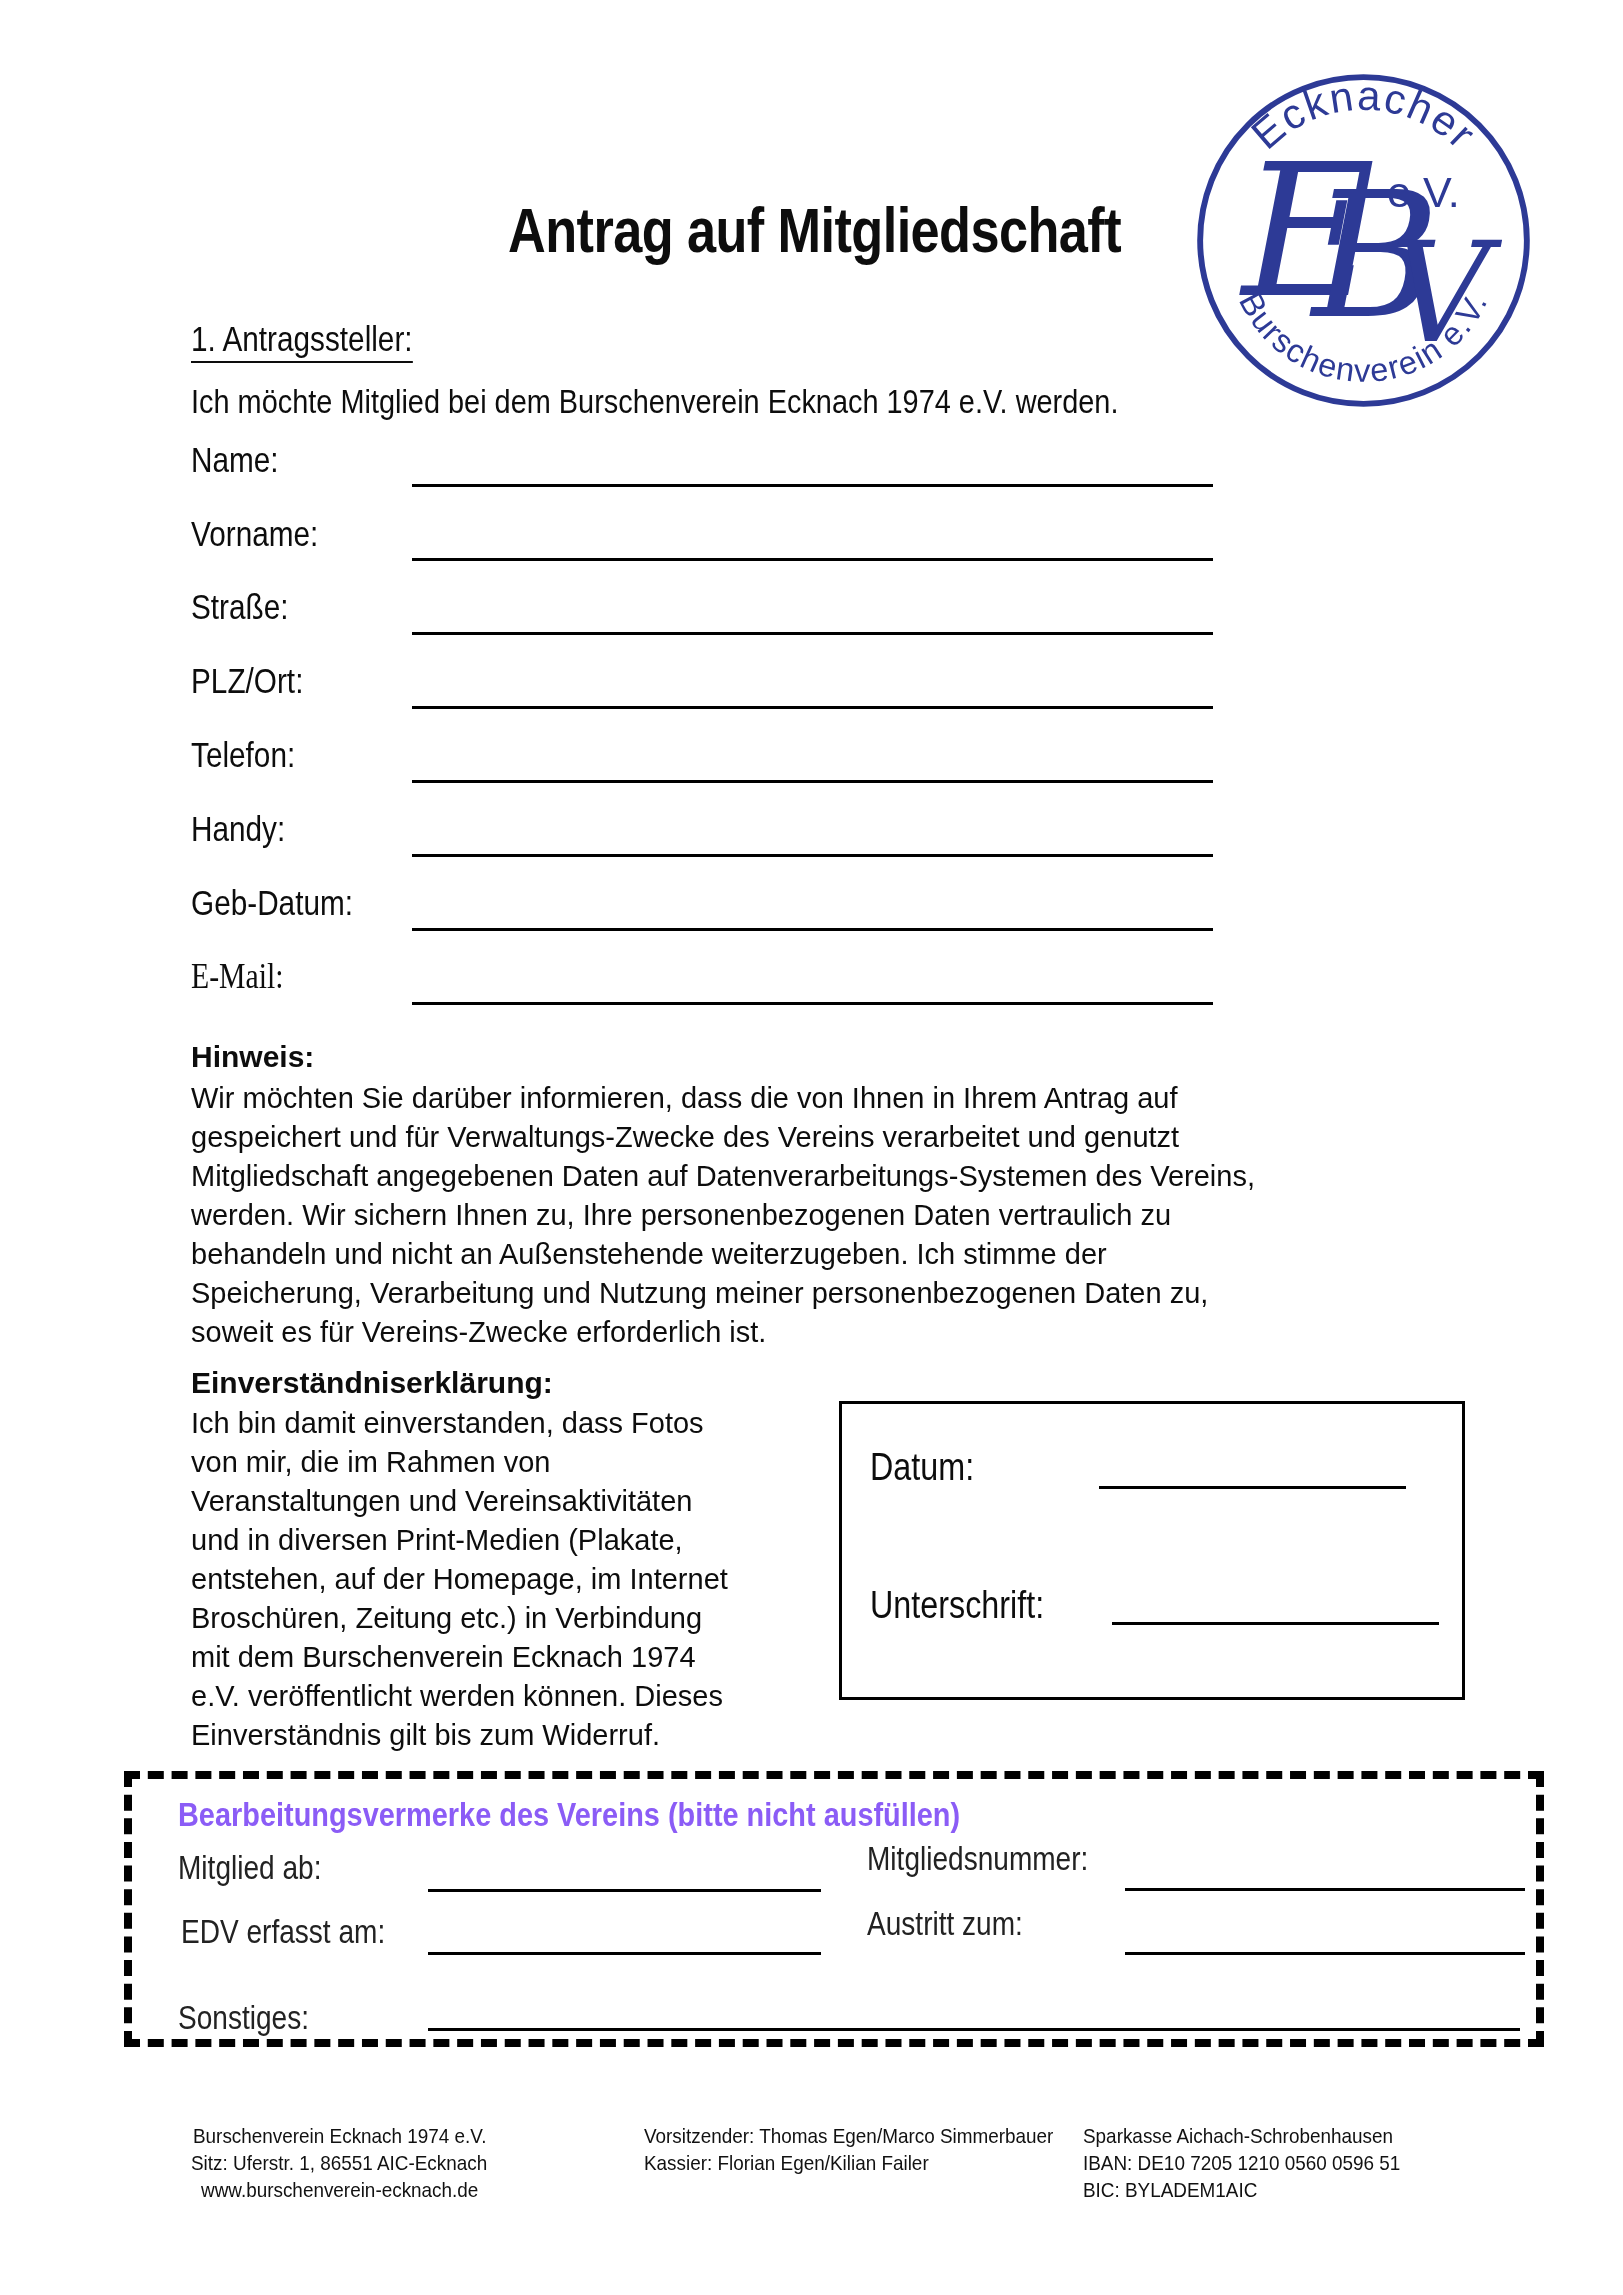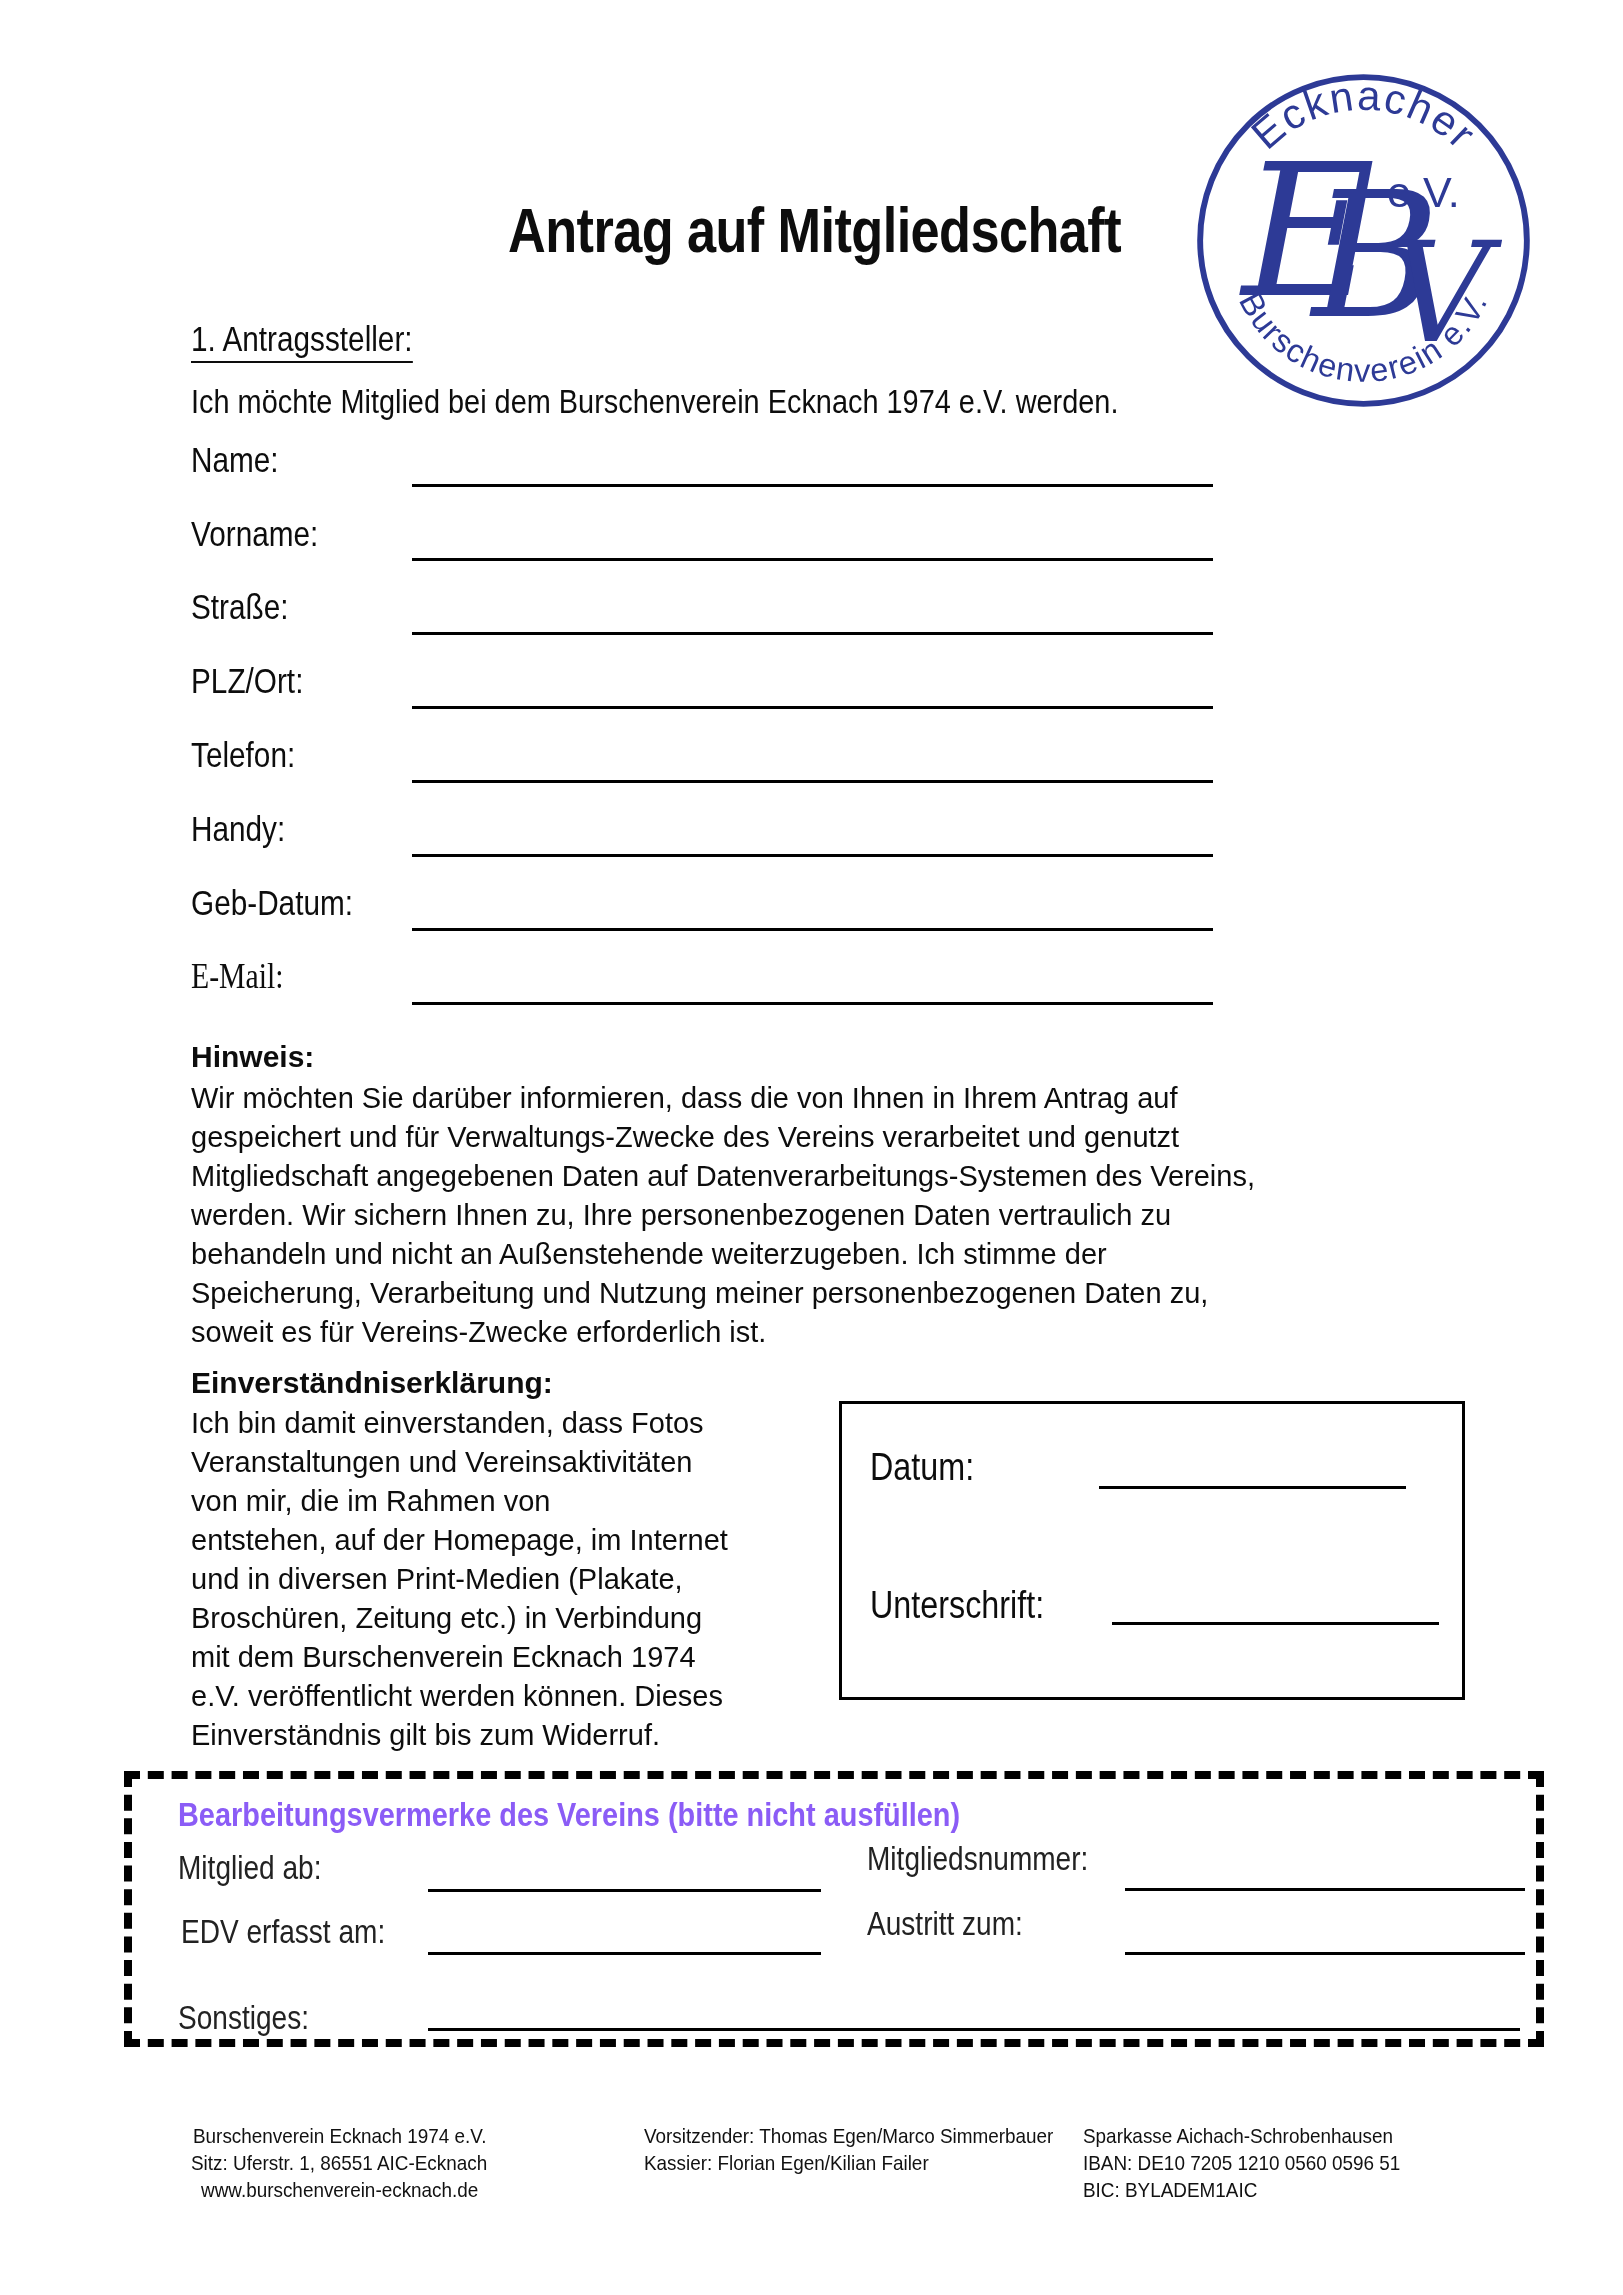--- a/index.html
+++ b/index.html
@@ -87,24 +87,24 @@
     <div>Mitgliedschaft angegebenen Daten auf Datenverarbeitungs-Systemen des Vereins,</div>
     <div>werden. Wir sichern Ihnen zu, Ihre personenbezogenen Daten vertraulich zu</div>
     <div>behandeln und nicht an Außenstehende weiterzugeben. Ich stimme der</div>
     <div>Speicherung, Verarbeitung und Nutzung meiner personenbezogenen Daten zu,</div>
     <div>soweit es für Vereins-Zwecke erforderlich ist.</div>
   </div>
 
   <div class="abs bheading" style="left:191px;top:1366px;">Einverständniserklärung:</div>
   <div class="abs para2" style="left:191px;top:1404px;width:641px;">
     <div>Ich bin damit einverstanden, dass Fotos</div>
+    <div>von mir, die im Rahmen von</div>
     <div>Veranstaltungen und Vereinsaktivitäten</div>
-    <div>von mir, die im Rahmen von</div>
+    <div>und in diversen Print-Medien (Plakate,</div>
     <div>entstehen, auf der Homepage, im Internet</div>
-    <div>und in diversen Print-Medien (Plakate,</div>
     <div>Broschüren, Zeitung etc.) in Verbindung</div>
     <div>mit dem Burschenverein Ecknach 1974</div>
     <div>e.V. veröffentlicht werden können. Dieses</div>
     <div>Einverständnis gilt bis zum Widerruf.</div>
   </div>
 
   <div class="abs sigbox" style="left:839px;top:1401px;width:620px;height:293px;"></div>
   <div class="abs siglabel" style="left:870px;top:1446px;">
     <span class="cond">Datum:</span>
   </div>

